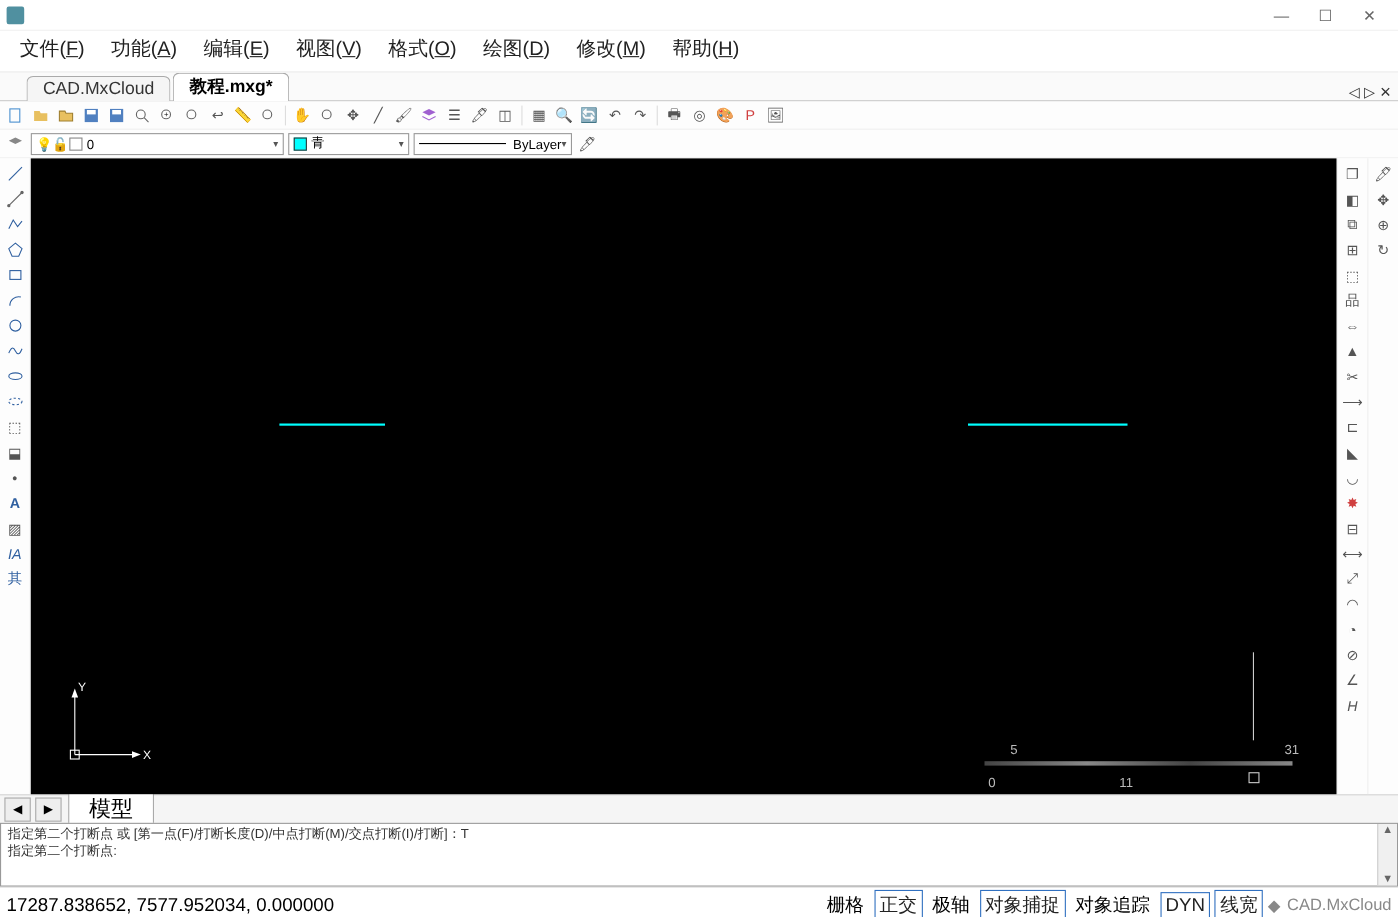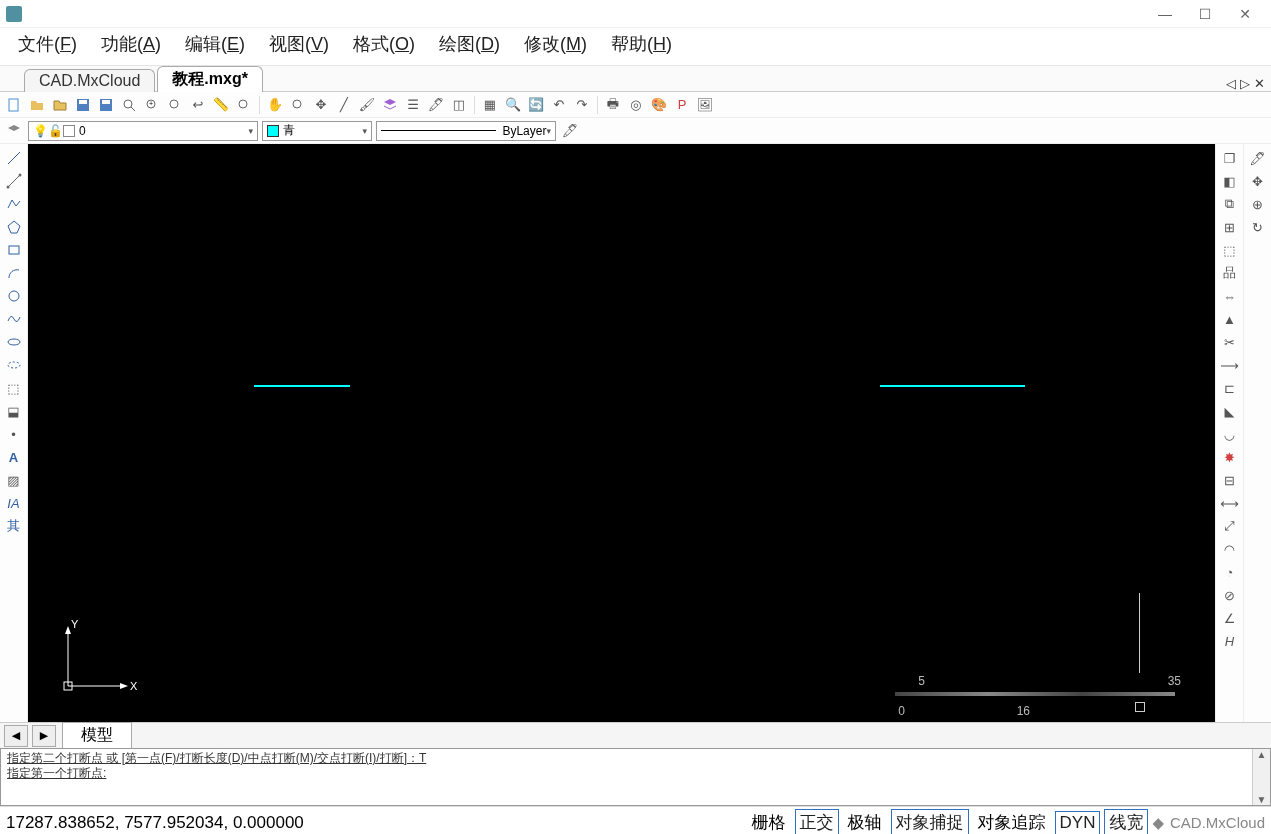--- a/index.html
+++ b/index.html
@@ -27,21 +27,21 @@
 .toolbar-row { height: 26px; display: flex; align-items: center; padding: 2px 4px; gap: 3px; border-bottom: 1px solid #eee; background: #fdfdfd; }
 .tb-icon { width: 20px; height: 20px; display: flex; align-items: center; justify-content: center; cursor: pointer; font-size: 13px; color:#555; }
 .tb-icon svg { width: 16px; height: 16px; }
 .tb-sep { width: 1px; height: 18px; background: #ddd; margin: 0 2px; }
 
 
 .prop-row { height: 26px; display: flex; align-items: center; padding: 2px 4px; gap: 4px; border-bottom: 1px solid #eee; background: #fdfdfd; }
 .layer-select, .color-select, .linetype-select { height: 20px; border: 1px solid #999; background: #fff; display: flex; align-items: center; padding: 0 4px; font-size: 12px; cursor: pointer; }
 .layer-select { width: 230px; }
 .color-select { width: 110px; }
-.linetype-select { width: 180px; justify-content: center; }
+.linetype-select { width: 144px; justify-content: center; }
 .dropdown-arrow { margin-left: auto; font-size: 9px; color: #555; }
 
 
 .main-area { display: flex; height: calc(834px - 28px - 38px - 26px - 26px - 26px - 26px - 58px - 28px); }
 .side-toolbar { width: 28px; background: #fdfdfd; border-right: 1px solid #eee; display: flex; flex-direction: column; align-items: center; padding-top: 4px; gap: 3px; }
 .side-toolbar.right { border-right: none; border-left: 1px solid #eee; }
 .side-icon { width: 20px; height: 20px; display: flex; align-items: center; justify-content: center; cursor: pointer; font-size: 13px; color:#555;}
 .side-icon svg { width: 16px; height: 16px; }
 
 .canvas-wrap { flex: 1; display: flex; flex-direction: column; }
@@ -52,25 +52,25 @@
 .scale-ticks { width: 280px; height: 14px; position: relative; }
 .scale-ticks .gradient-bar { position:absolute; left:0; right:0; top:4px; height:4px; background: linear-gradient(to right,#444,#888,#444,#888); }
 .scale-label { position: absolute; font-size: 12px; color: #bbb; }
 
 .crosshair-v { position:absolute; right:75px; top: calc(50% + 160px); width:1px; height:80px; background:#ccc; }
 .crosshair-box { position:absolute; right:70px; bottom:10px; width:10px; height:10px; border:1px solid #ccc; }
 
 
 .model-tab-bar { height: 26px; display: flex; align-items: center; background: #f5f5f5; border-top: 1px solid #ccc; }
 .nav-btn { width: 24px; height: 22px; border: 1px solid #aaa; background: #eee; display: flex; align-items: center; justify-content: center; cursor: pointer; font-size:11px; margin-left:4px;}
-.model-tab { padding: 2px 18px; font-size: 16px; border: 1px solid #aaa; background: #fff; margin-left: 6px; border-radius: 0 0 0 0; }
+.model-tab { padding: 2px 18px; font-size: 20px; border: 1px solid #aaa; background: #fff; margin-left: 6px; border-radius: 0 0 0 0; }
 
 
 .command-area { height: 58px; border: 1px solid #999; background: #fff; font-size: 12px; padding: 2px 6px; overflow: hidden; position: relative; color:#333;}
-.command-area .line { white-space: nowrap; line-height: 15px; text-decoration: underline;}
+.command-area .line { white-space: nowrap; line-height: 15px;}
 .cmd-scroll { position:absolute; right:0; top:0; bottom:0; width:18px; background:#f0f0f0; border-left:1px solid #ccc; display:flex; flex-direction:column; justify-content:space-between; align-items:center; font-size:10px; color:#666;}
 
 
 .status-bar { height: 32px; display: flex; align-items: center; font-size: 17px; background: #fff; border-top: 1px solid #ddd; padding: 0 6px; gap: 4px; }
 .coords { font-family: Arial; letter-spacing: 0px; }
 .status-btn { padding: 1px 4px; border: 1px solid transparent; cursor: pointer; color:#000000;}
 .status-btn.boxed { border: 1px solid #3070c0; color: #222; }
 .status-link { color: #1060d0; cursor: pointer; }
 .status-right { margin-left: auto; display: flex; align-items: center; gap: 6px; color:#888; font-size:15px;}
 .spacer-flex { flex:1; }
@@ -295,26 +295,26 @@
         <polygon points="20,10 17,18 23,18" fill="#fff"></polygon>
         <text x="23" y="12" fill="#fff" font-size="11">Y</text>
         <line x1="20" y1="70" x2="75" y2="70" stroke="#fff"></line>
         <polygon points="80,70 72,67 72,73" fill="#fff"></polygon>
         <text x="82" y="74" fill="#fff" font-size="11">X</text>
         <rect x="16" y="66" width="8" height="8" fill="none" stroke="#fff"></rect>
       </svg>
 
       <div class="scale-bar">
         <div class="scale-label" style="right:250px;top:-14px">5</div>
-        <div class="scale-label" style="right:-6px;top:-14px">35</div>
+        <div class="scale-label" style="right:-6px;top:-14px">31</div>
         <div class="scale-ticks">
             <div class="gradient-bar"></div>
           </div>
         <div class="scale-label" style="right:270px;top:16px">0</div>
-        <div class="scale-label" style="right:145px;top:16px">16</div>
+        <div class="scale-label" style="right:145px;top:16px">11</div>
       </div>
       <div class="crosshair-v"></div>
       <div class="crosshair-box"></div>
     </div>
   </div>
 
   <div class="side-toolbar right">
     <div class="side-icon">❐</div>
     <div class="side-icon">◧</div>
     <div class="side-icon">⧉</div>
@@ -348,21 +348,21 @@
 </div>
 
 <div class="model-tab-bar">
   <div class="nav-btn">◀</div>
   <div class="nav-btn">▶</div>
   <div class="model-tab">模型</div>
 </div>
 
 <div class="command-area">
   <div class="line">指定第二个打断点 或 [第一点(F)/打断长度(D)/中点打断(M)/交点打断(I)/打断]：T</div>
-  <div class="line">指定第一个打断点:</div>
+  <div class="line">指定第二个打断点:</div>
   <div class="cmd-scroll">
       <span>▲</span>
       <span>▼</span>
     </div>
 </div>
 
 <div class="status-bar">
   <span class="coords">17287.838652,  7577.952034,  0.000000</span>
   <div class="spacer-flex"></div>
   <span class="status-btn">栅格</span>

